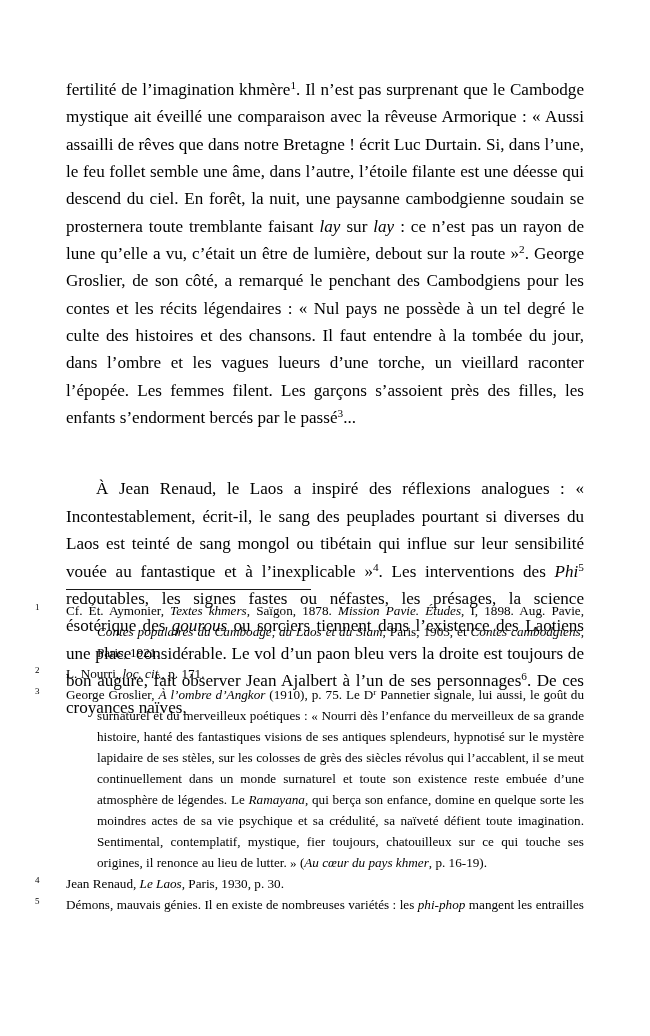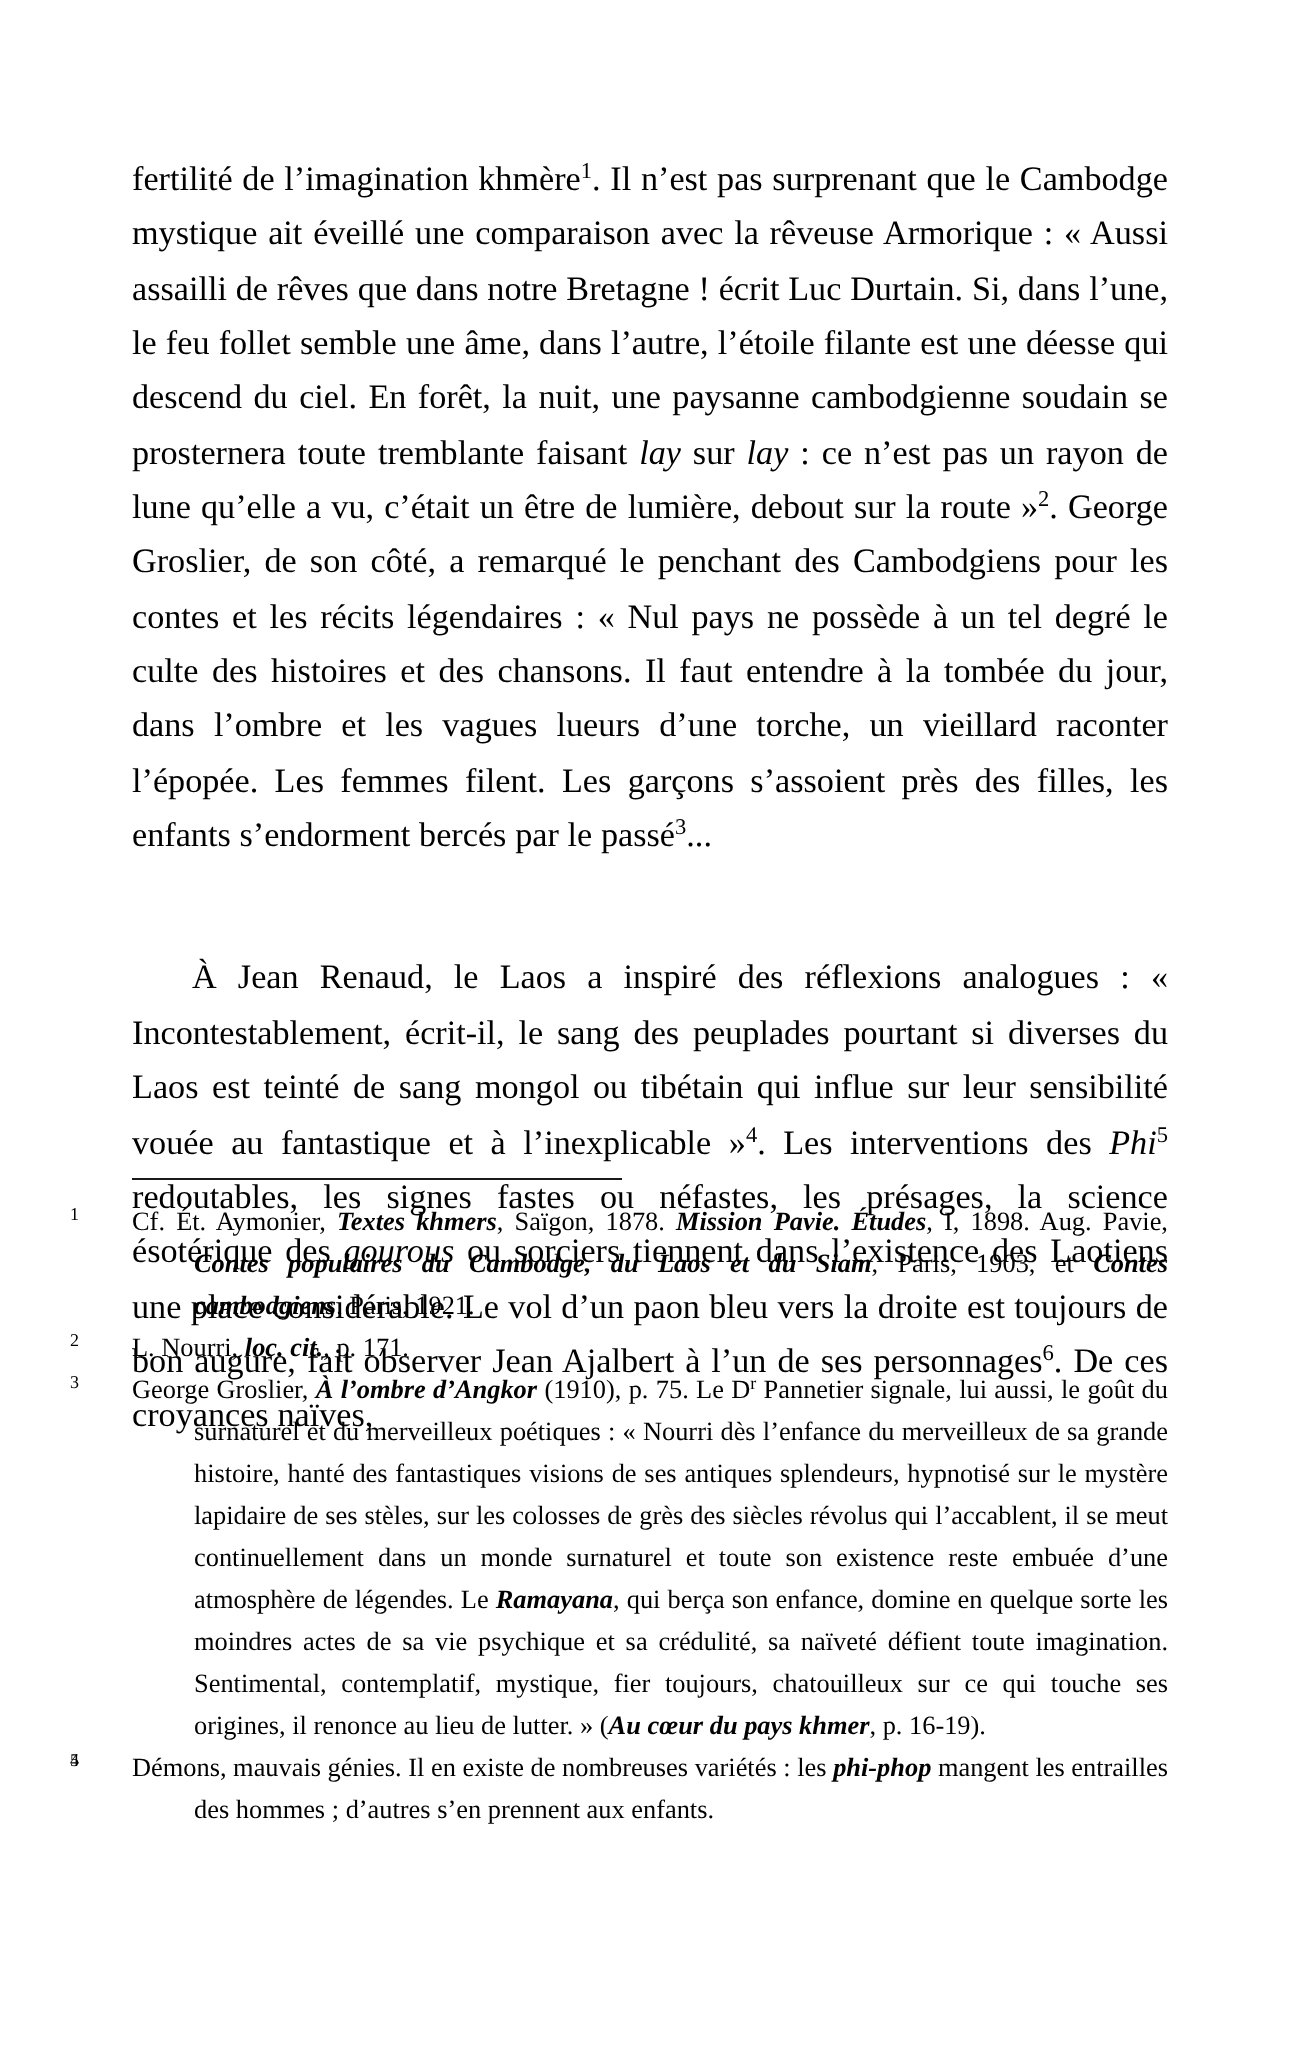--- a/index.html
+++ b/index.html
@@ -79,21 +79,21 @@
     width: 14px;
     font-size: 9.0px;
     line-height: 15px;
     vertical-align: super;
     text-align: left;
   }
   .fn-hang {
     padding-left: 31px;
     text-indent: -31px;
   }
-  .fn-item .it { font-style: italic; font-weight: bold; }
+  .fn-item .it { font-style: italic; }
   sup.inline-sup {
     font-size: 0.68em;
     line-height: 0;
     vertical-align: 0.50em;
   }
   
   .page-number {
     position: absolute;
     left: 66px;
     top: 937px;
@@ -114,21 +114,21 @@
       </div>
   </div>
 
   <div class="fn-rule"></div>
 
   <div class="footnotes">
     <div>
         <div class="fn-item fn-hang"><span class="fn-num">1</span><span><span>Cf. Ét. Aymonier, </span><span class="it">Textes khmers</span><span>, Saïgon, 1878. </span><span class="it">Mission Pavie. Études</span><span>, I, 1898. Aug. Pavie, </span><span class="it">Contes populaires du Cambodge, du Laos et du Siam</span><span>, Paris, 1903, et </span><span class="it">Contes cambodgiens</span><span>, Paris, 1921.</span></span></div>
         <div class="fn-item fn-hang"><span class="fn-num">2</span><span><span>L. Nourri, </span><span class="it">loc. cit.</span><span>, p. 171.</span></span></div>
         <div class="fn-item fn-hang"><span class="fn-num">3</span><span><span>George Groslier, </span><span class="it">À l’ombre d’Angkor</span><span> (1910), p. 75. Le D</span><sup class="inline-sup">r</sup><span> Pannetier signale, lui aussi, le goût du surnaturel et du merveilleux poétiques : « Nourri dès l’enfance du merveilleux de sa grande histoire, hanté des fantastiques visions de ses antiques splendeurs, hypnotisé sur le mystère lapidaire de ses stèles, sur les colosses de grès des siècles révolus qui l’accablent, il se meut continuellement dans un monde surnaturel et toute son existence reste embuée d’une atmosphère de légendes. Le </span><span class="it">Ramayana</span><span>, qui berça son enfance, domine en quelque sorte les moindres actes de sa vie psychique et sa crédulité, sa naïveté défient toute imagination. Sentimental, contemplatif, mystique, fier toujours, chatouilleux sur ce qui touche ses origines, il renonce au lieu de lutter. » (</span><span class="it">Au cœur du pays khmer</span><span>, p. 16-19).</span></span></div>
-        <div class="fn-item fn-hang"><span class="fn-num">4</span></div>
+        <div class="fn-item fn-hang"><span class="fn-num">4</span><span><span>Jean Renaud, </span><span class="it">Le Laos</span><span>, Paris, 1930, p. 30.</span></span></div>
         <div class="fn-item fn-hang"><span class="fn-num">5</span><span><span>Démons, mauvais génies. Il en existe de nombreuses variétés : les </span><span class="it">phi-phop</span><span> mangent les entrailles des hommes ; d’autres s’en prennent aux enfants.</span></span></div>
         <div class="fn-item fn-hang"><span class="fn-num">6</span></div>
       </div>
   </div>
 
   <div class="page-number">118</div>
 
 </div>
 
 </body></html>

